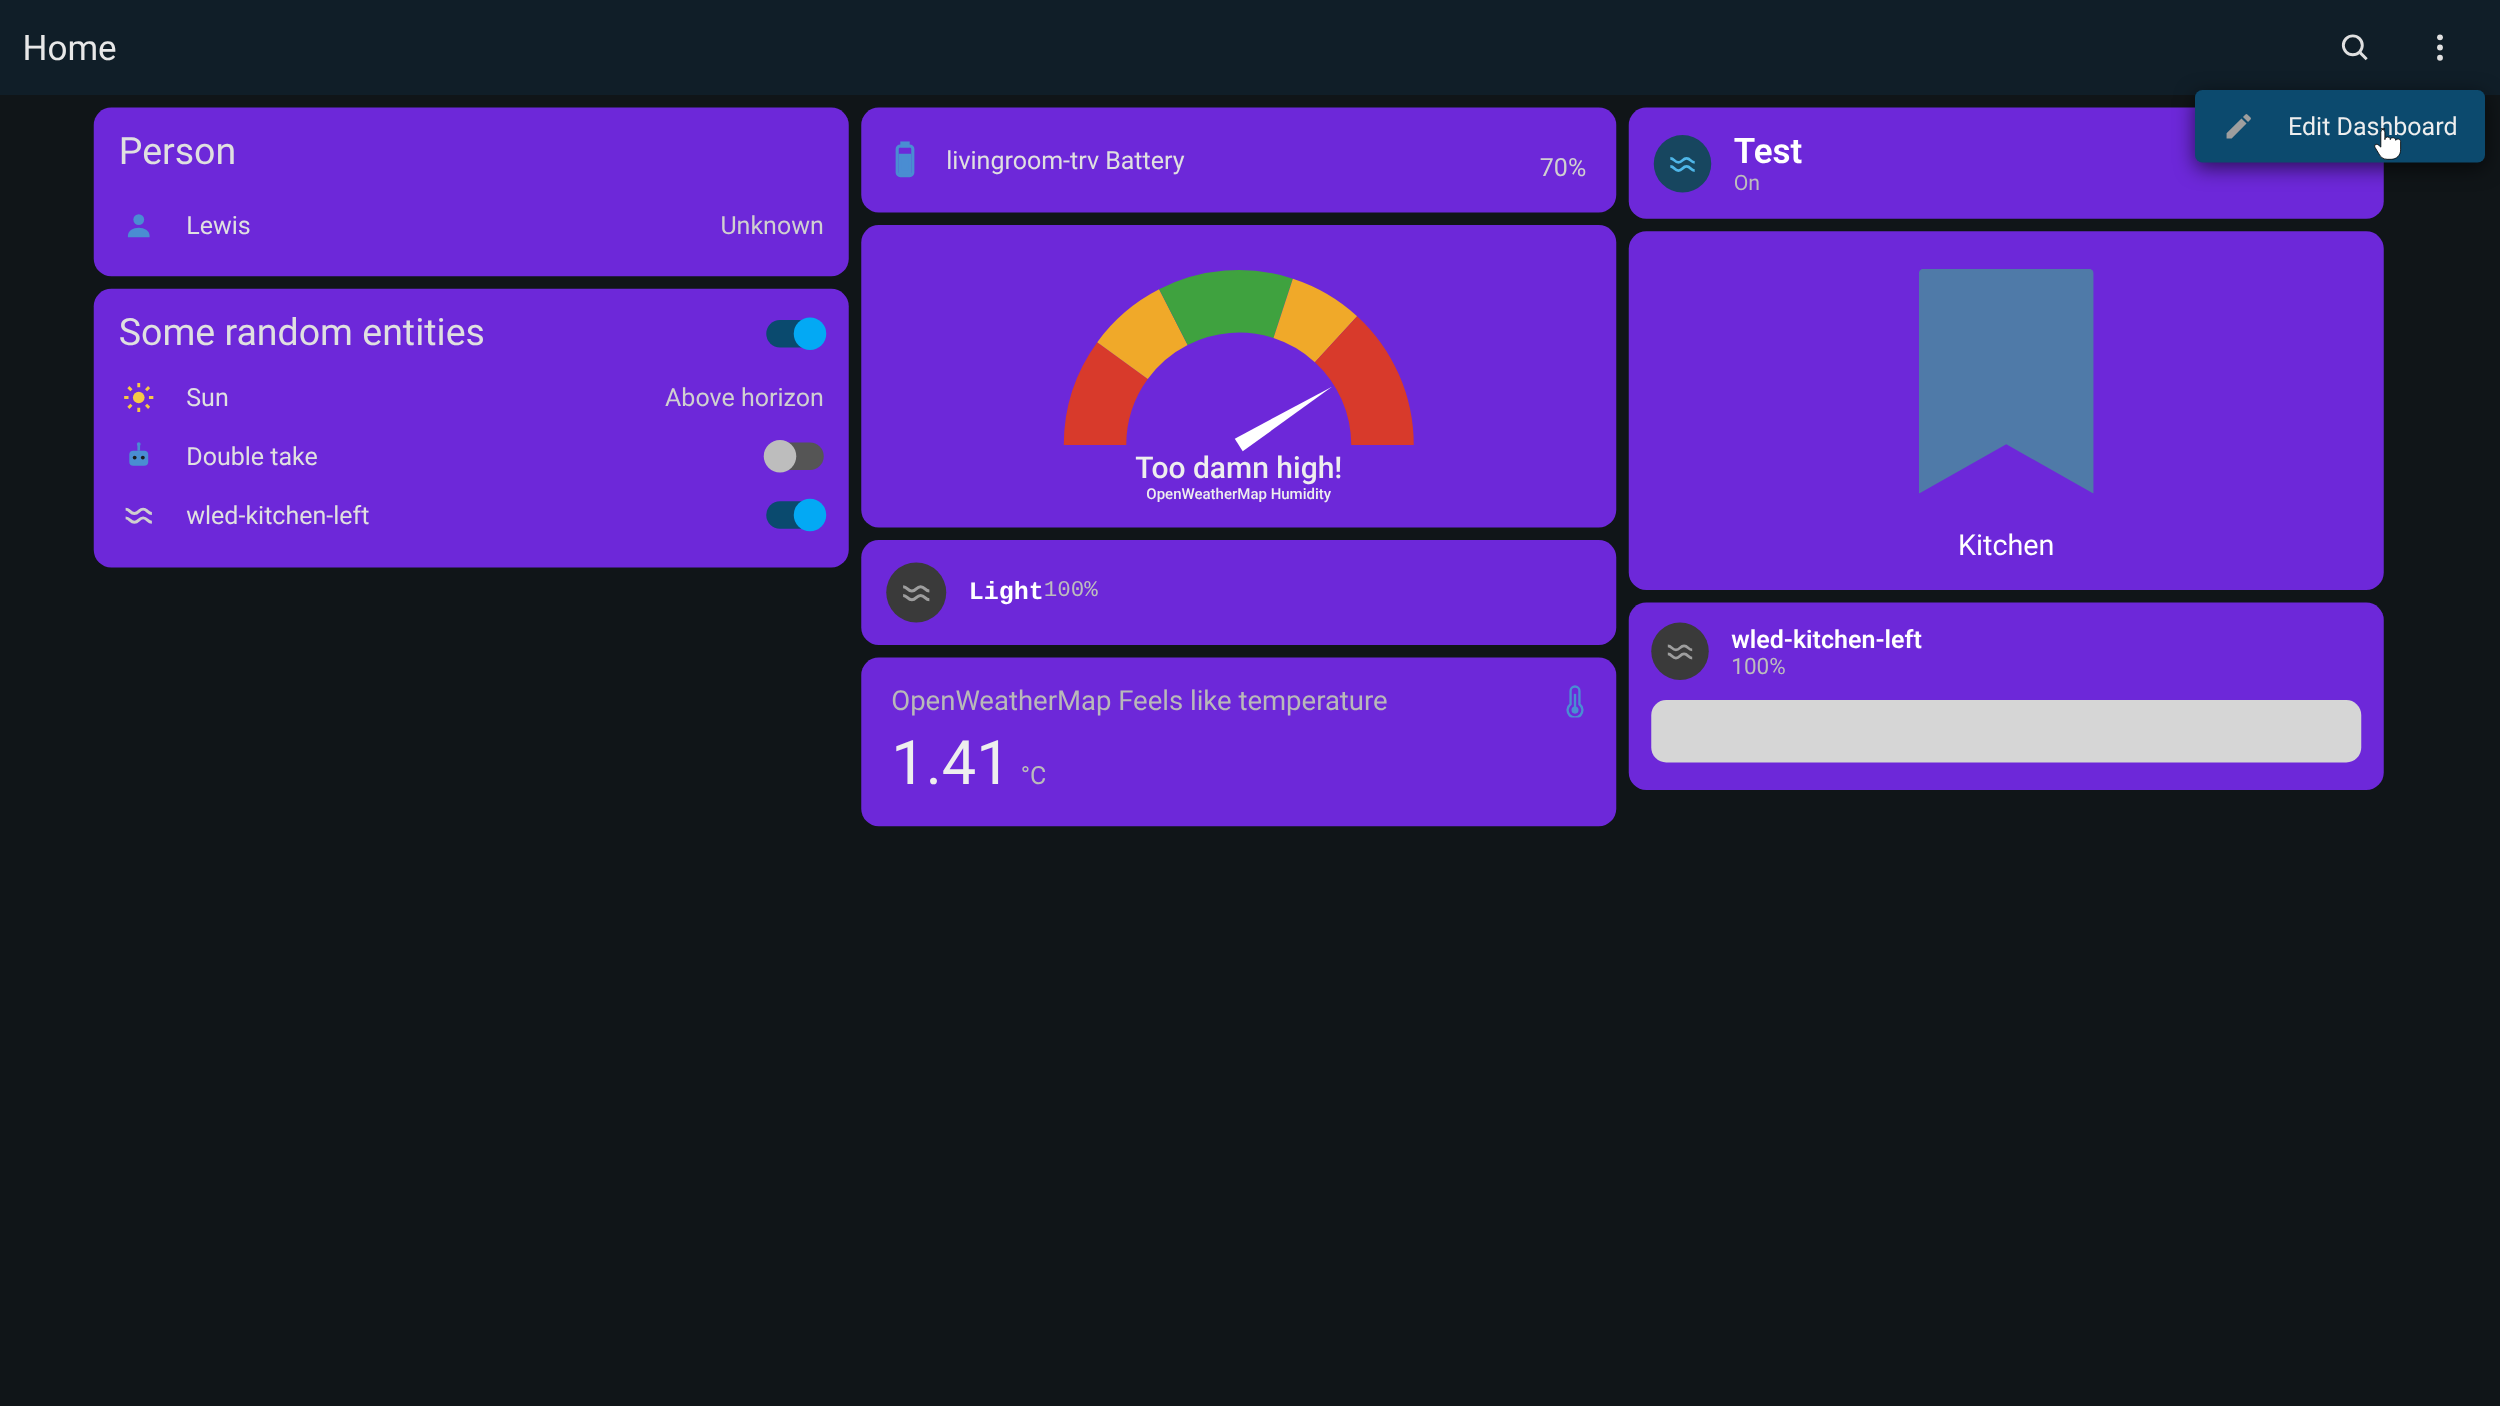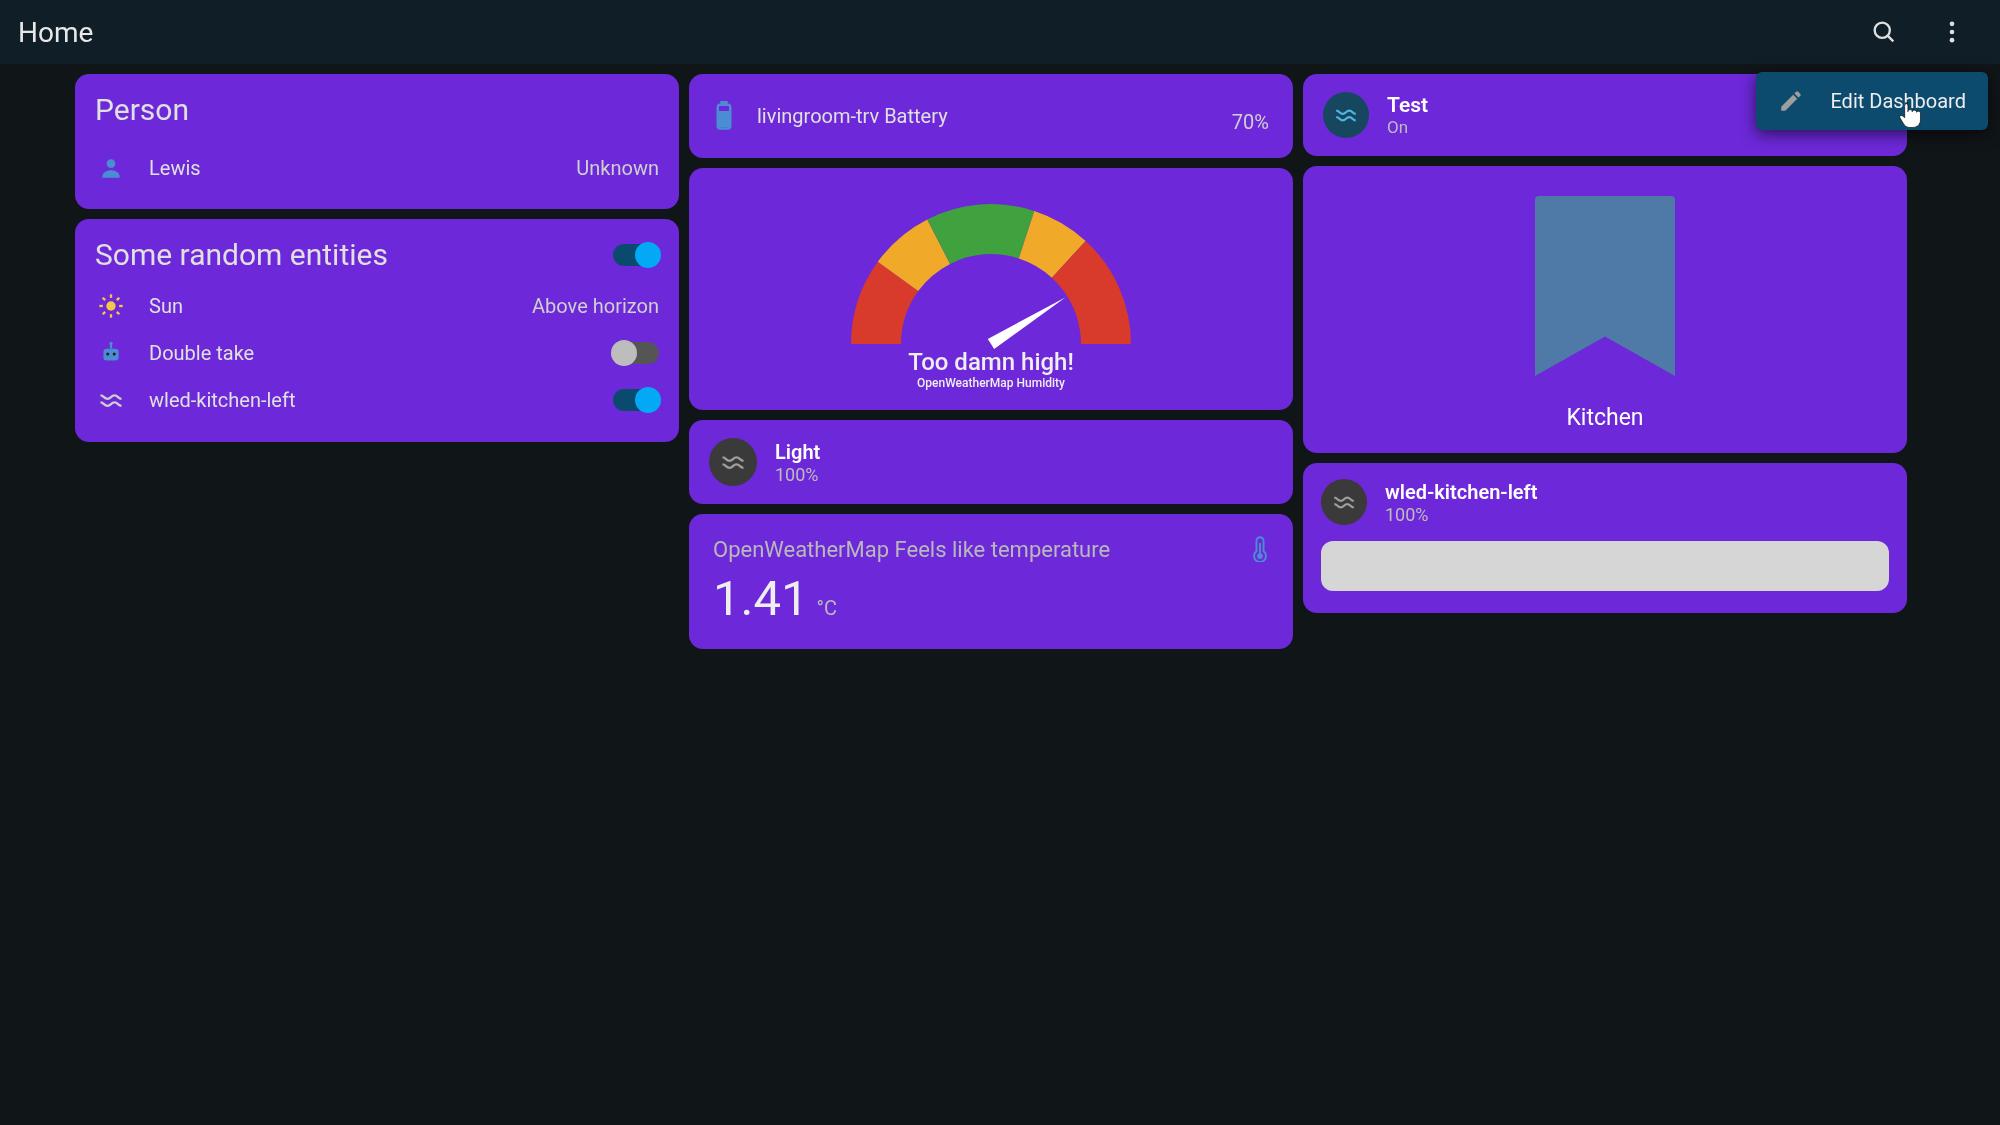--- a/index.html
+++ b/index.html
@@ -5,21 +5,21 @@
   * { box-sizing: border-box; margin: 0; padding: 0; }
   body {
     background: #101518;
     color: #e0e0e0;
     font-family: -apple-system, BlinkMacSystemFont, "Segoe UI", Roboto, sans-serif;
     width: 2000px;
     height: 1125px;
     overflow: hidden;
   }
   .topbar {
-    height: 64px;
+    height: 76px;
     background: #101e28;
     display: flex;
     align-items: center;
     padding: 0 18px;
   }
   .topbar-title {
     font-size: 28px;
     font-weight: 400;
     color: #e8e8e8;
     flex: 1;
@@ -116,39 +116,39 @@
   .gauge-text { font-size: 24px; font-weight: 500; color: #eee; margin-top: 4px; }
   .gauge-sub  { font-size: 12px; font-weight: 500; color: #eee; }
   
   .info-card { display: flex; align-items: center; gap: 18px; padding: 18px 20px; }
   .info-card .circle {
     width: 48px; height: 48px; border-radius: 50%;
     background: #3a3a3a;
     display: flex; align-items: center; justify-content: center;
     color: #9e9e9e;
   }
-  .info-card .texts { display: flex; flex-direction: column; }
+  .info-card .texts { display: flex; flex-direction: row; font-family: Liberation Mono, monospace; }
   .info-card .name { font-size: 20px; font-weight: 600; color: #fff; }
   .info-card .sub  { font-size: 18px; color: #bdbdbd; }
   
   .sensor-card { padding: 22px 24px; }
   .sensor-top { display: flex; align-items: center; }
   .sensor-top .name { font-size: 22px; color: #b9b9b9; flex: 1; }
   .sensor-val-row { display: flex; align-items: baseline; gap: 8px; margin-top: 8px; }
   .sensor-val { font-size: 49px; color: #eee; }
   .sensor-unit { font-size: 20px; color: #bbb; }
   
   .test-card { display: flex; align-items: center; gap: 18px; padding: 18px 20px; }
   .test-card .circle {
     width: 46px; height: 46px; border-radius: 50%;
     background: #17465f; color: #4fb6e8;
     display: flex; align-items: center; justify-content: center;
   }
   .test-card .texts { display: flex; flex-direction: column; }
-  .test-card .name { font-size: 21px; font-weight: 600; color: #fff; }
+  .test-card .name { font-size: 28px; font-weight: 600; color: #fff; }
   .test-card .sub  { font-size: 17px; color: #bdbdbd; }
   
   .area-card { display: flex; flex-direction: column; align-items: center; padding: 30px 20px 22px; }
   .bookmark {
     width: 140px;
     height: 180px;
     background: #4f7aa8;
     clip-path: polygon(0 0, 100% 0, 100% 100%, 50% 78%, 0 100%);
     border-radius: 4px 4px 0 0;
   }

